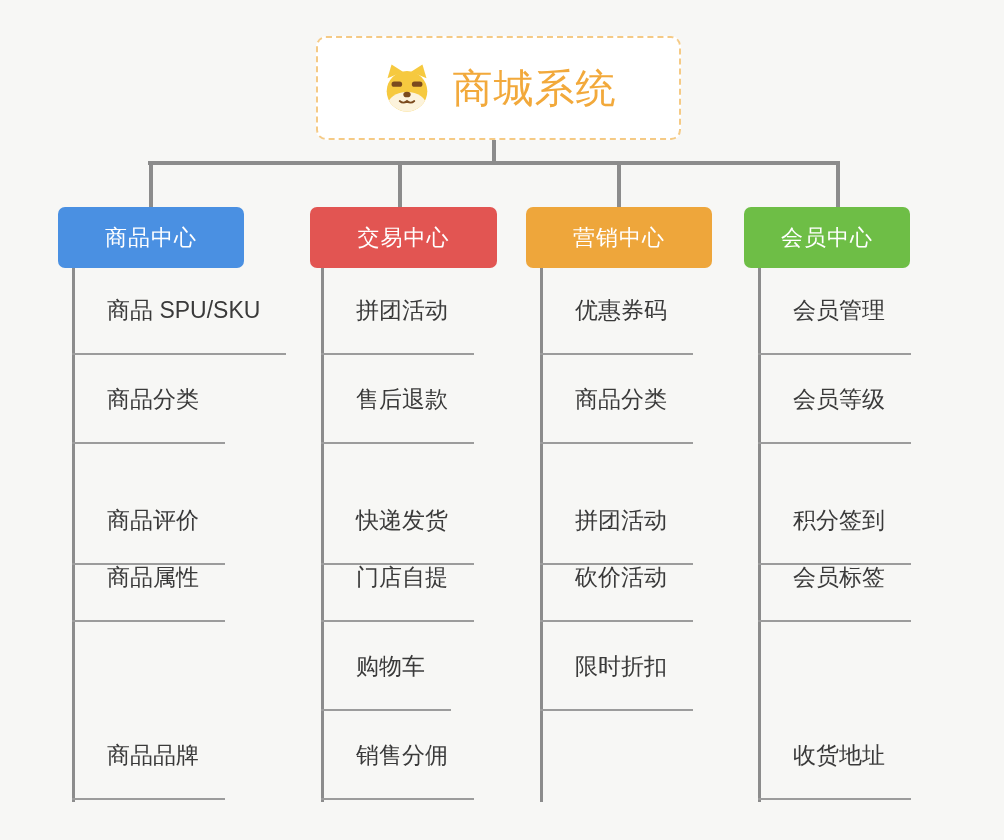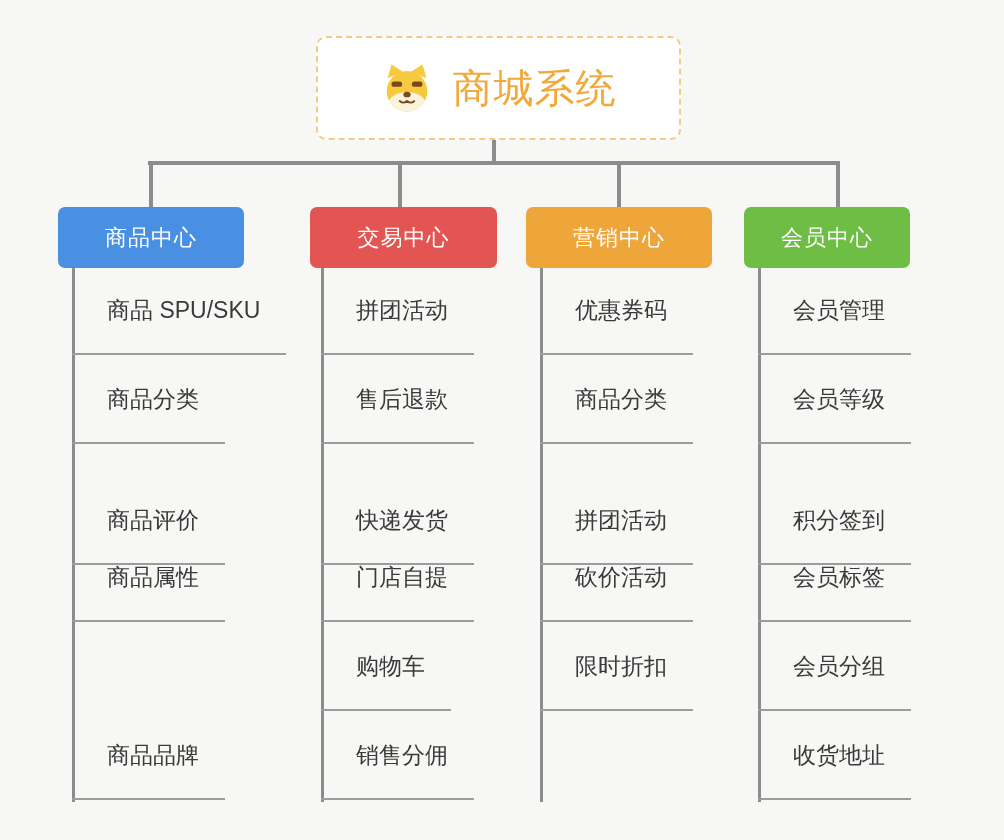--- a/index.html
+++ b/index.html
@@ -171,16 +171,15 @@
   <div class="leaf c3 r1">优惠券码</div>
   <div class="leaf c3 r2">商品分类</div>
   <div class="leaf c3 r3">拼团活动</div>
   <div class="leaf c3 r4">砍价活动</div>
   <div class="leaf c3 r5">限时折扣</div>
 
   <div class="leaf c4 r1">会员管理</div>
   <div class="leaf c4 r2">会员等级</div>
   <div class="leaf c4 r3">积分签到</div>
   <div class="leaf c4 r4">会员标签</div>
-  <div class="leaf c4 r5">会员分组</div>
   <div class="leaf c4 r6">收货地址</div>
 
 </div>
 
 </body></html>

